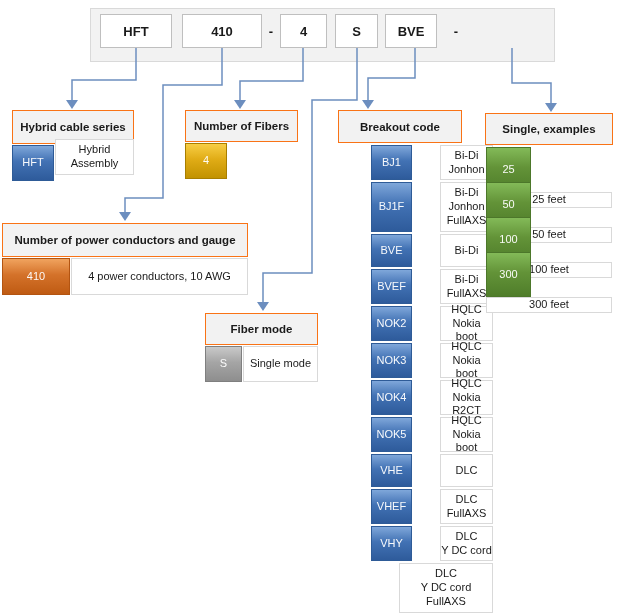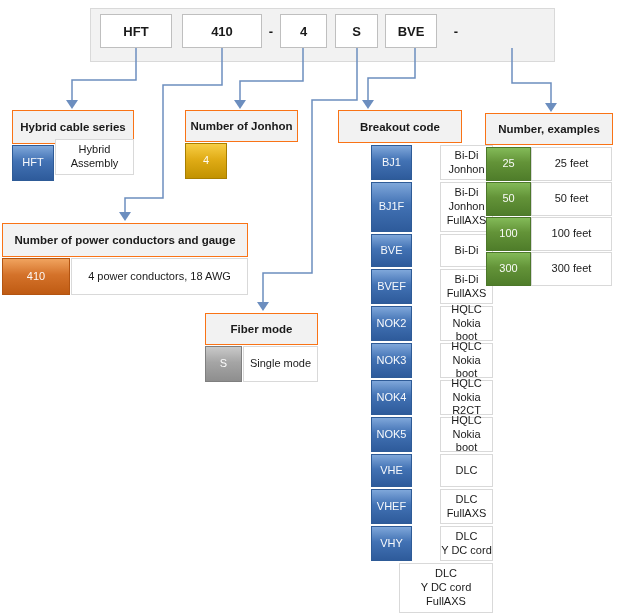--- a/index.html
+++ b/index.html
@@ -37,21 +37,21 @@
 
   
   .bk-rows{position:absolute;left:339px;top:145px;width:122px;z-index:2;display:flex;flex-direction:column;padding-left:32px;}
   .bk-row{display:flex;margin-bottom:2px;}
   .bk-row .codecell{width:41px;flex:0 0 41px;}
   .bk-row .desccell{flex:1;margin-left:28px;}
   .rh1{height:33px;}  .rh2{height:35px;}  .rh3{height:50px;}
 
   
   .len-rows{position:absolute;left:486px;top:147px;width:126px;z-index:2;display:flex;flex-direction:column;}
-  .len-row{display:flex;margin-bottom:1px;height:34px;}
+  .len-row{display:flex;margin-bottom:1px;height:34px;flex-direction:column;}
   .len-row .codecell{width:45px;flex:0 0 45px;}
   .len-row .desccell{flex:1;}
 </style>
 </head>
 <body>
 
 <div class="canvas">
 
   <svg class="connectors" width="617" height="615" viewBox="0 0 617 615">
     <g stroke="#6c8ebf" stroke-width="1.5" fill="none">
@@ -79,26 +79,26 @@
   <div class="pn-seg" style="left:280px;width:47px;">4</div>
   <div class="pn-seg" style="left:335px;width:43px;">S</div>
   <div class="pn-seg" style="left:385px;width:52px;">BVE</div>
   <div class="pn-dash" style="left:441px;width:30px;">-</div>
 
   <div class="hdr" style="left:12px;top:110px;width:122px;height:34px;">Hybrid cable series</div>
   <div class="cell codecell blue abs" style="left:12px;top:145px;width:42px;height:36px;">HFT</div>
   <div class="cell desccell abs" style="left:55px;top:139px;width:79px;height:36px;">Hybrid
 Assembly</div>
 
-  <div class="hdr" style="left:185px;top:110px;width:113px;height:32px;">Number of Jonhon</div>
+  <div class="hdr" style="left:185px;top:110px;width:113px;height:32px;">Number of Fibers</div>
   <div class="cell codecell gold abs" style="left:185px;top:143px;width:42px;height:36px;">4</div>
 
   <div class="hdr" style="left:2px;top:223px;width:246px;height:34px;">Number of power conductors and gauge</div>
   <div class="cell codecell orange abs" style="left:2px;top:258px;width:68px;height:37px;">410</div>
-  <div class="cell desccell abs" style="left:71px;top:258px;width:177px;height:37px;">4 power conductors, 18 AWG</div>
+  <div class="cell desccell abs" style="left:71px;top:258px;width:177px;height:37px;">4 power conductors, 10 AWG</div>
 
   <div class="hdr" style="left:205px;top:313px;width:113px;height:32px;">Fiber mode</div>
   <div class="cell codecell graybx abs" style="left:205px;top:346px;width:37px;height:36px;">S</div>
   <div class="cell desccell abs" style="left:243px;top:346px;width:75px;height:36px;">Single mode</div>
 
   <div class="hdr" style="left:338px;top:110px;width:124px;height:33px;">Breakout code</div>
   <div class="bk-rows">
     <div class="bk-row rh2">
       <div class="cell codecell blue">BJ1</div>
       <div class="cell desccell">Bi-Di
@@ -153,21 +153,21 @@
       <div class="cell desccell">DLC
 Y DC cord</div>
     </div>
     <div class="bk-row rh3">
       <div class="cell desccell">DLC
 Y DC cord
 FullAXS</div>
     </div>
   </div>
 
-  <div class="hdr" style="left:485px;top:113px;width:128px;height:32px;">Number, examples</div>
+  <div class="hdr" style="left:485px;top:113px;width:128px;height:32px;">Single, examples</div>
   <div class="len-rows">
     <div class="len-row">
       <div class="cell codecell green">25</div>
       <div class="cell desccell">25 feet</div>
     </div>
     <div class="len-row">
       <div class="cell codecell green">50</div>
       <div class="cell desccell">50 feet</div>
     </div>
     <div class="len-row">

